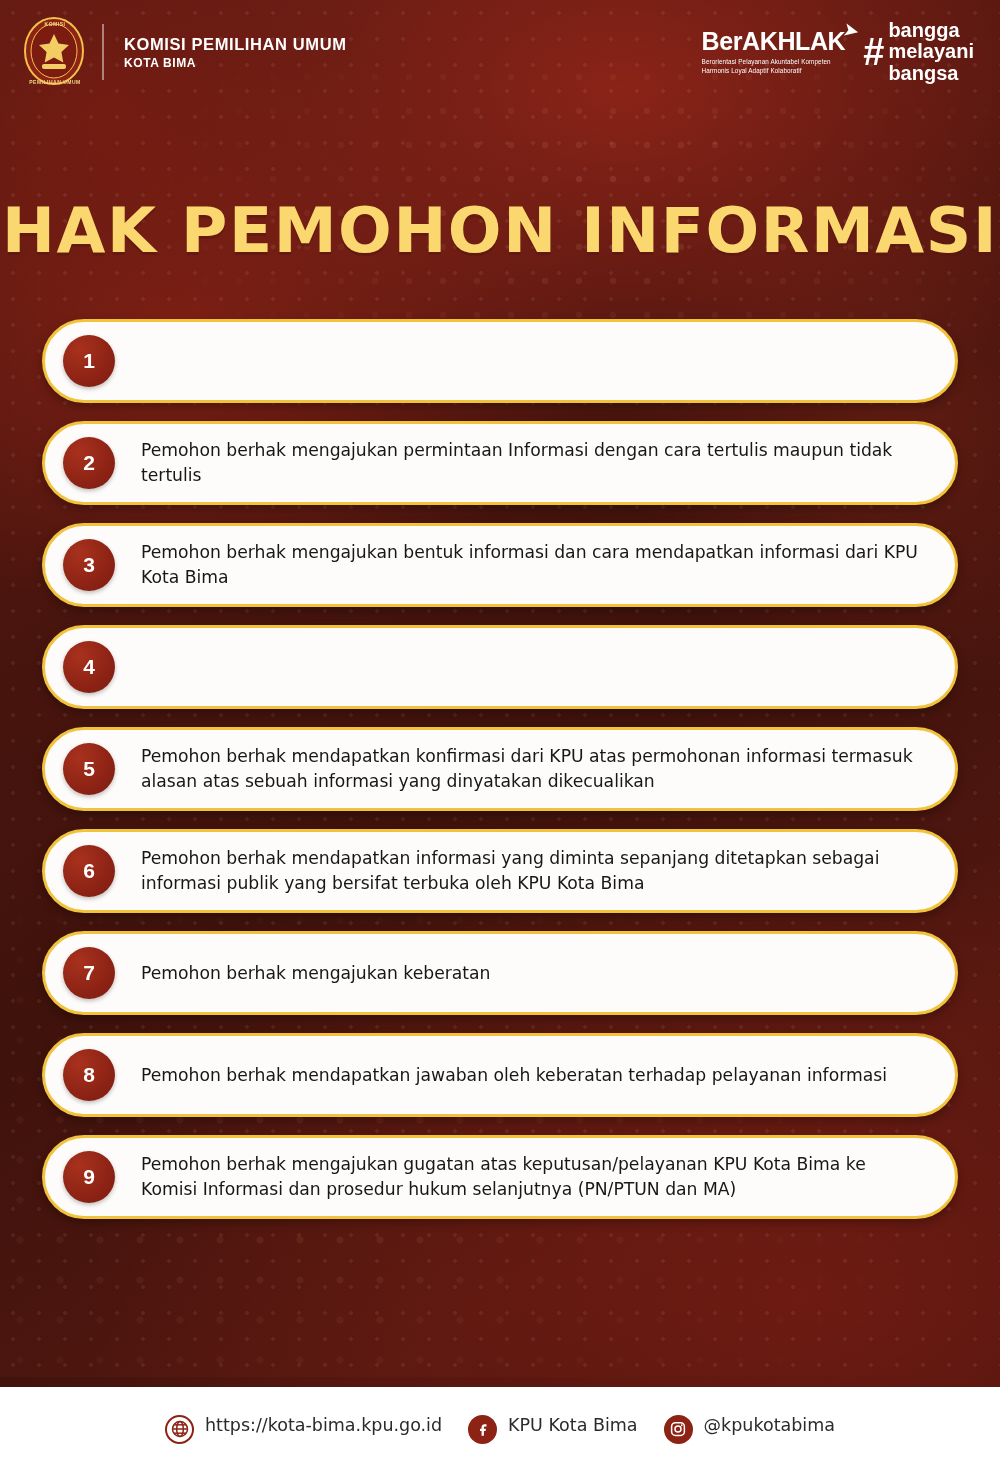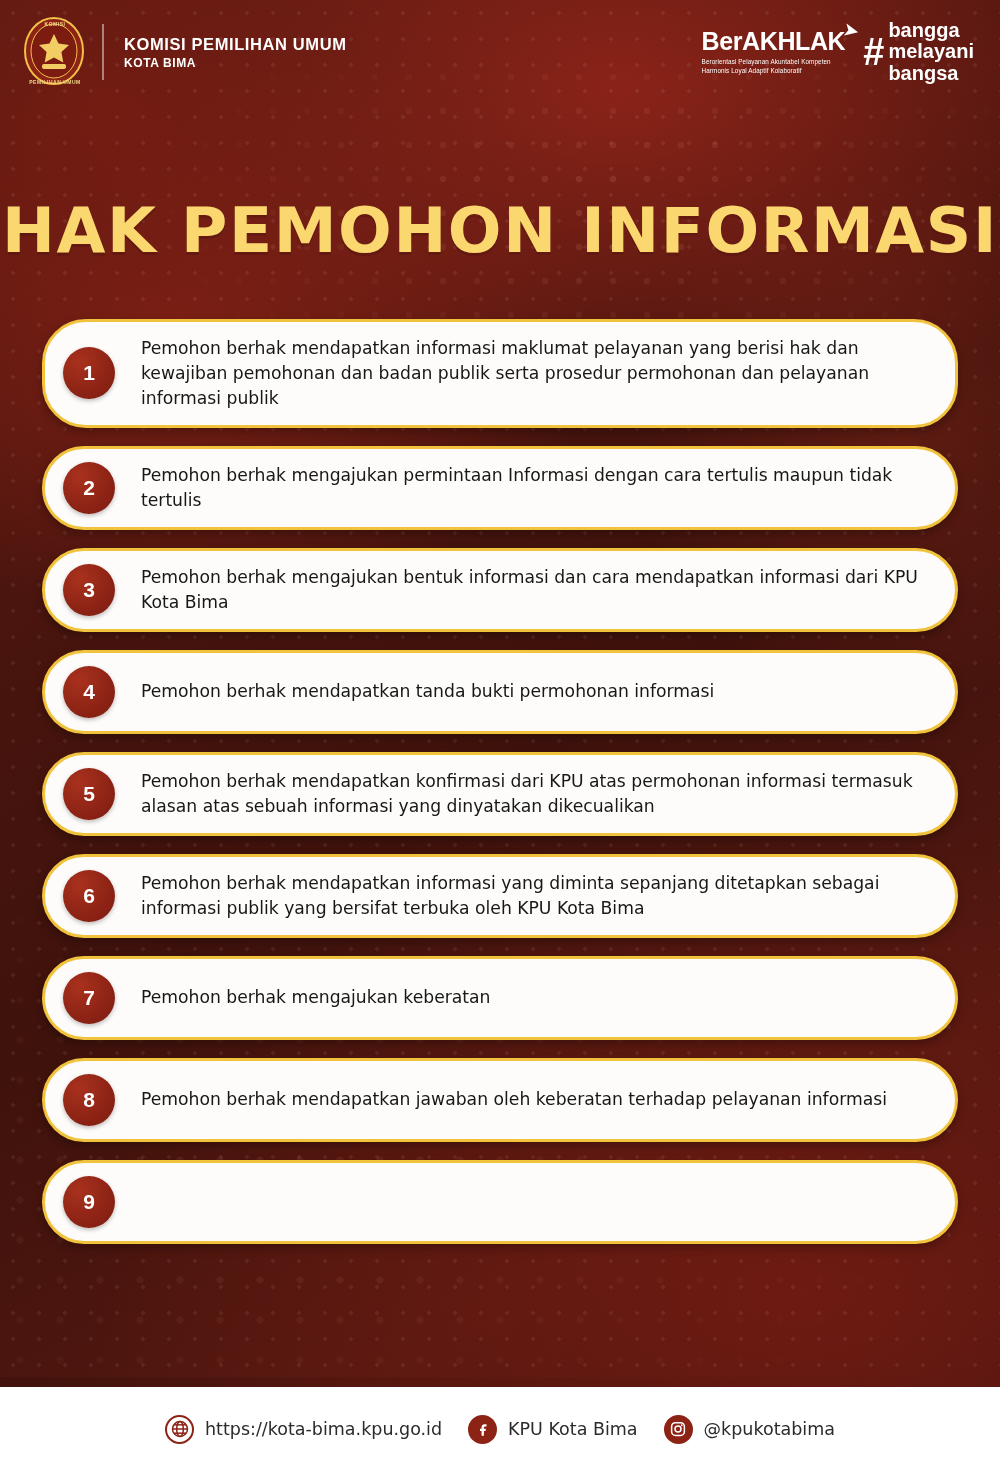--- a/index.html
+++ b/index.html
@@ -126,21 +126,21 @@
     font-size: 17.2px; line-height: 1.45; color: #171717; font-weight: 400;
     font-family: "DejaVu Sans", sans-serif;
   }
 
   
   .footer {
     position: absolute; left: 0; bottom: 0; width: 1000px; height: 84px;
     background: #ffffff; z-index: 6;
     display: flex; align-items: center; justify-content: center; gap: 26px;
   }
-  .fitem { display: flex; align-items: center; gap: 11px; }
+  .fitem { display: flex; align-items: flex-start; gap: 11px; }
   .fitem span.txt { font-size: 17.5px; color: #2b2b2b; font-family: "DejaVu Sans", sans-serif; }
   .cicon {
     width: 29px; height: 29px; border-radius: 50%;
     display: flex; align-items: center; justify-content: center;
     flex: 0 0 auto;
   }
   .cicon svg { display: block; }
   .c-web { border: 2.4px solid #8d2315; }
   .c-fb  { background: #8d2315; }
   .c-mail{ background: #8d2315; }
@@ -203,52 +203,51 @@
     </div>
   </header>
 
   <div class="title-wrap">
     <div class="title">HAK PEMOHON INFORMASI</div>
   </div>
 
   <div class="list">
     <div class="item">
       <div class="badge">1</div>
-      <p>Pemohon berhak mendapatkan informasi maklumat pelayanan yang berisi hak dan kewajiban pemohonan dan badan publik serta prosedur permohonan dan pelayanan informasi publik</p>
     </div>
     <div class="item">
       <div class="badge">2</div>
       <p>Pemohon berhak mengajukan permintaan Informasi dengan cara tertulis maupun tidak tertulis</p>
     </div>
     <div class="item">
       <div class="badge">3</div>
       <p>Pemohon berhak mengajukan bentuk informasi dan cara mendapatkan informasi dari KPU Kota Bima</p>
     </div>
     <div class="item">
       <div class="badge">4</div>
-      <p>Pemohon berhak mendapatkan tanda bukti permohonan informasi</p>
     </div>
     <div class="item">
       <div class="badge">5</div>
       <p>Pemohon berhak mendapatkan konfirmasi dari KPU atas permohonan informasi termasuk alasan atas sebuah informasi yang dinyatakan dikecualikan</p>
     </div>
     <div class="item">
       <div class="badge">6</div>
       <p>Pemohon berhak mendapatkan informasi yang diminta sepanjang ditetapkan sebagai informasi publik yang bersifat terbuka oleh KPU Kota Bima</p>
     </div>
     <div class="item">
       <div class="badge">7</div>
       <p>Pemohon berhak mengajukan keberatan</p>
     </div>
     <div class="item">
       <div class="badge">8</div>
       <p>Pemohon berhak mendapatkan jawaban oleh keberatan terhadap pelayanan informasi</p>
     </div>
     <div class="item">
       <div class="badge">9</div>
+      <p>Pemohon berhak mengajukan gugatan atas keputusan/pelayanan KPU Kota Bima ke Komisi Informasi dan prosedur hukum selanjutnya (PN/PTUN dan MA)</p>
     </div>
   </div>
 
   <div class="footer-strip"></div>
 
   <div class="footer">
     <div class="fitem">
       <span class="cicon c-web">
         <svg width="20" height="20" viewBox="0 0 24 24" fill="none" stroke="#8d2315" stroke-width="1.8">
           <circle cx="12" cy="12" r="9"></circle>

